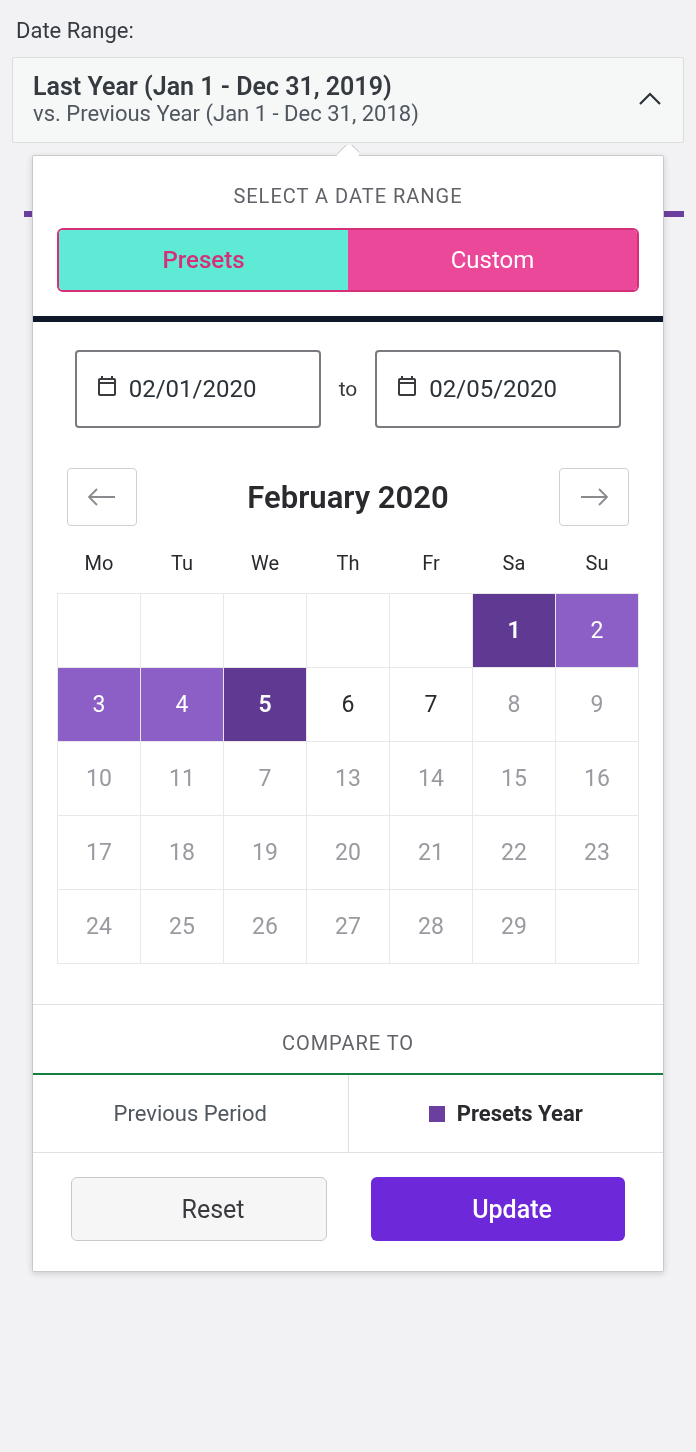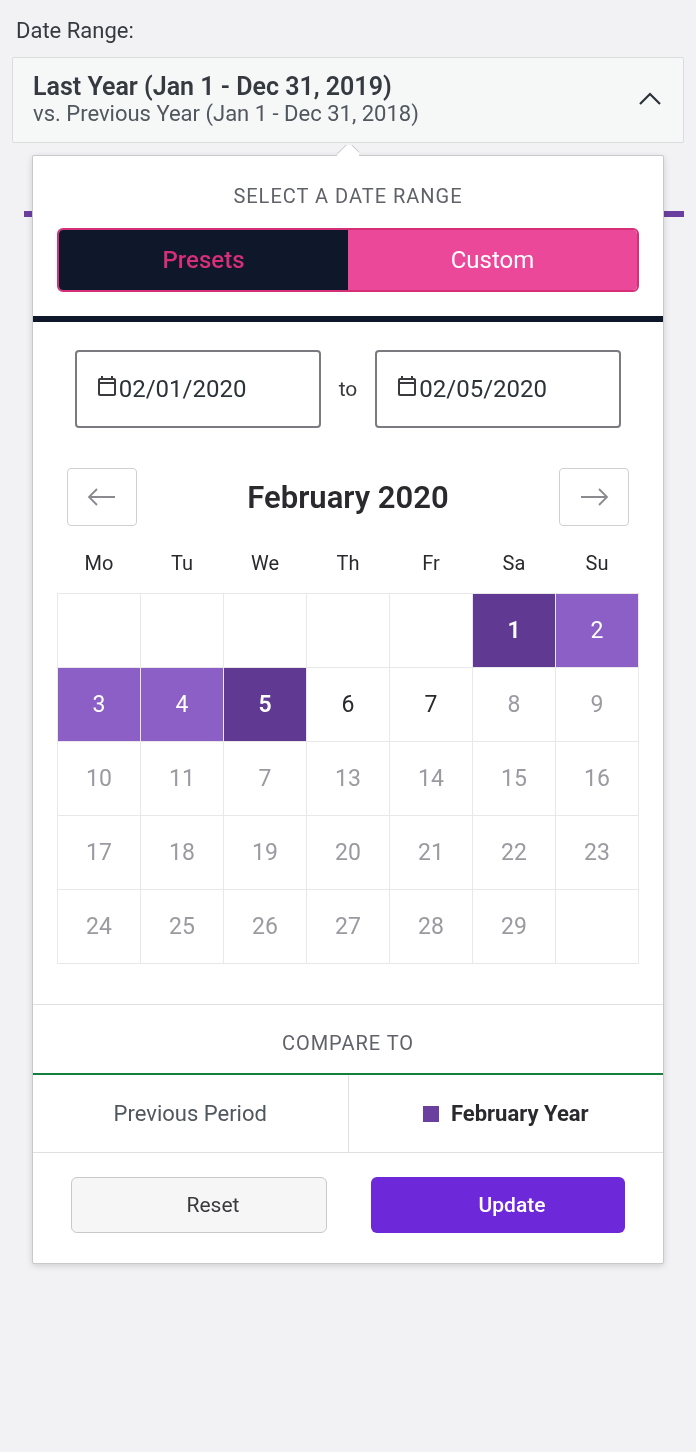--- a/index.html
+++ b/index.html
@@ -85,37 +85,37 @@
     overflow: hidden;
     height: 64px;
   }
   .seg {
     flex: 1;
     display:flex; align-items:center; justify-content:center;
     font-size: 24px;
     cursor: pointer;
   }
   .seg-presets {
-    background: #0f172a;
+    background: #5eead4;
     color: #d42f77;
     font-weight: 500;
   }
   .seg-custom {
     background: #ec4899;
     color: #fff;
     font-weight: 400;
   }
 
   .date-inputs {
     display:flex; align-items:center; justify-content:center;
     gap: 18px;
     padding: 28px 24px 10px 24px;
   }
   .date-box {
-    display:flex; align-items:center; 
+    display:flex; align-items:center; gap:10px;
     border: 2px solid #7a7a80;
     border-radius: 4px;
     padding: 22px 18px;
     min-width: 246px;
     font-size: 24px;
     color: #2c3338;
   }
   .cal-icon svg { width:24px; height:24px; fill:#3a3a3e; }
   .to-label { font-size: 21px; color: #3a3a3e; }
 
@@ -193,23 +193,23 @@
   .swatch {
     width:16px; height:16px; background:#6b3fa0;
   }
 
   .action-row {
     display:flex; gap: 44px;
     padding: 24px 38px 30px 38px;
   }
   .btn {
     flex:1;
-    height: 56px;
+    height: 64px;
     border-radius: 6px;
-    font-size: 21px;
+    font-size: 25px;
     display:flex; align-items:center; justify-content:center;
     cursor:pointer;
     padding-left:28px;
   }
   .btn-reset {
     background:#f6f6f7;
     border: 1px solid #c9c9cc;
     color:#3a3a3e;
   }
   .btn-update {
@@ -355,21 +355,21 @@
         </table>
       </div>
 
       <div class="compare-title">COMPARE TO</div>
       <div class="compare-row">
         <div class="compare-cell prev-period">
           <span>Previous Period</span>
         </div>
         <div class="compare-cell prev-year">
           <span class="swatch"></span>
-          <span>February Year</span>
+          <span>Presets Year</span>
         </div>
       </div>
 
       <div class="action-row">
         <div class="btn btn-reset">Reset</div>
         <div class="btn btn-update">Update</div>
       </div>
     </div>
   </div>
 </div>

